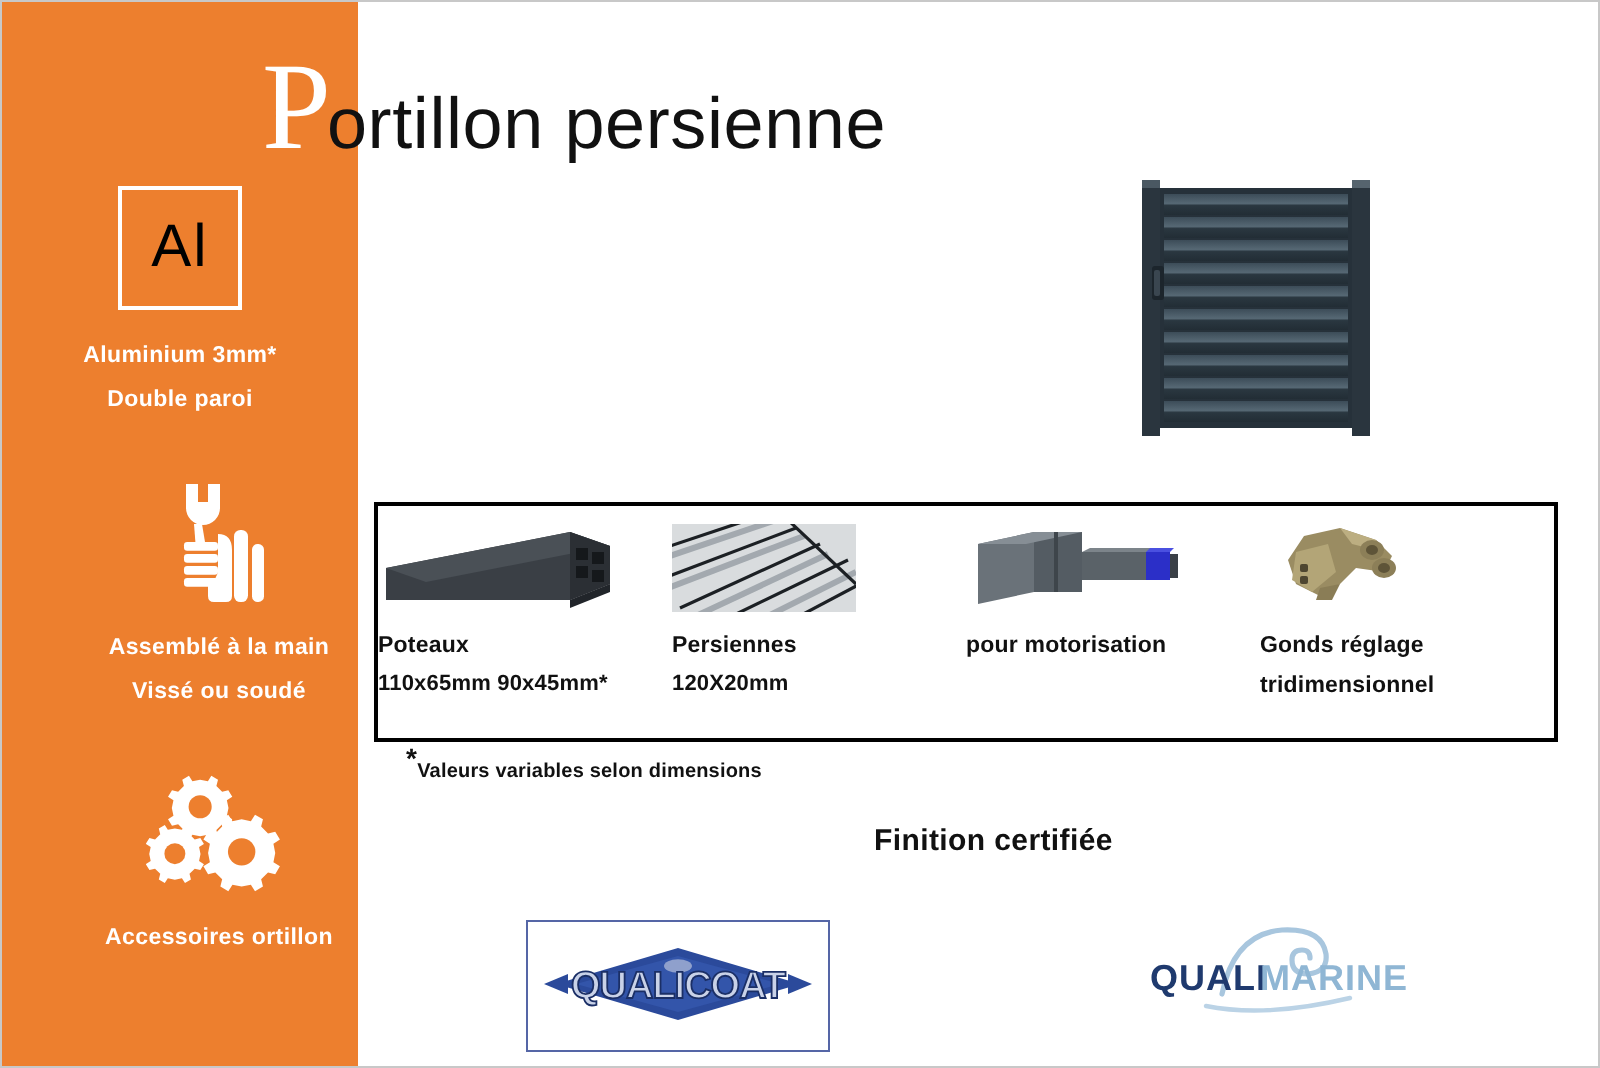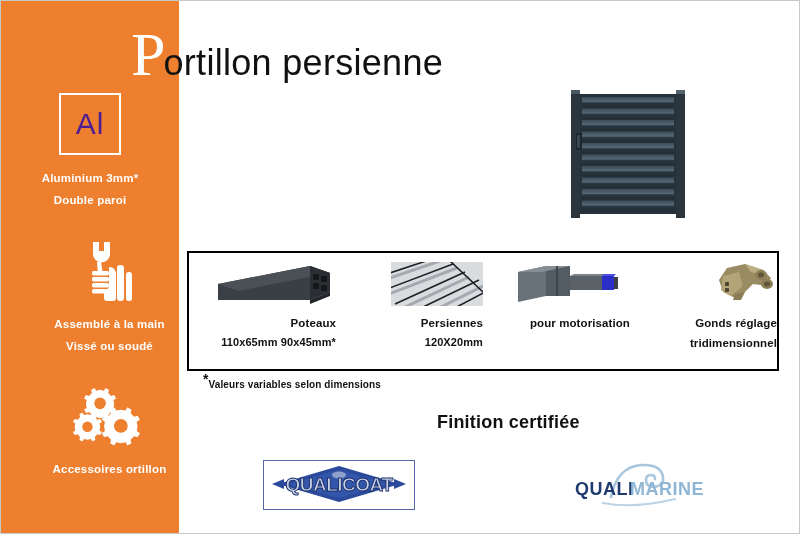--- a/index.html
+++ b/index.html
@@ -41,21 +41,21 @@
   }
   .feature + .feature { margin-top: 26px; margin-left: 39px; }
 
   .al-box {
     width: 62px; height: 62px;
     border: 2px solid #ffffff;
     display: flex; align-items: center; justify-content: center;
     margin-bottom: 13px;
   }
   .al-box span {
-    color: #4c1d95;
+    color: #000000;
     font-size: 30px;
     font-weight: 300;
     letter-spacing: 1px;
     line-height: 1;
   }
   .feature-icon {
     width: 74px; height: 66px;
     display: flex; align-items: center; justify-content: center;
     margin-bottom: 10px;
   }
@@ -108,21 +108,21 @@
     left: 186px; top: 250px;
     width: 592px; height: 120px;
     border: 2px solid #000000;
     background: #ffffff;
     display: flex;
   }
   .comp {
     flex: 1;
     display: flex;
     flex-direction: column;
-    align-items: flex-end;
+    align-items: flex-start;
     padding-top: 8px;
   }
   .comp-img {
     height: 46px;
     display: flex; align-items: center; justify-content: center;
     margin-bottom: 6px;
   }
   .comp-img svg { display: block; }
   .comp-label {
     font-size: 11.5px;
@@ -147,31 +147,31 @@
   .footnote .star {
     font-size: 14px;
     vertical-align: super;
     line-height: 0;
   }
 
   
   .finition {
     position: absolute;
     left: 436px; top: 411px;
-    font-size: 18px;
+    font-size: 15px;
     font-weight: 700;
     color: #111111;
     letter-spacing: .2px;
   }
 
   
   .logo-qualicoat {
     position: absolute;
     left: 262px; top: 459px;
-    width: 152px; height: 50px;
+    width: 152px; height: 66px;
     border: 1px solid #5566a6;
     background: #ffffff;
     display: flex; align-items: center; justify-content: center;
   }
   .logo-qualimarine {
     position: absolute;
     left: 556px; top: 458px;
     width: 152px; height: 52px;
     display: flex; align-items: center; justify-content: flex-end;
   }

